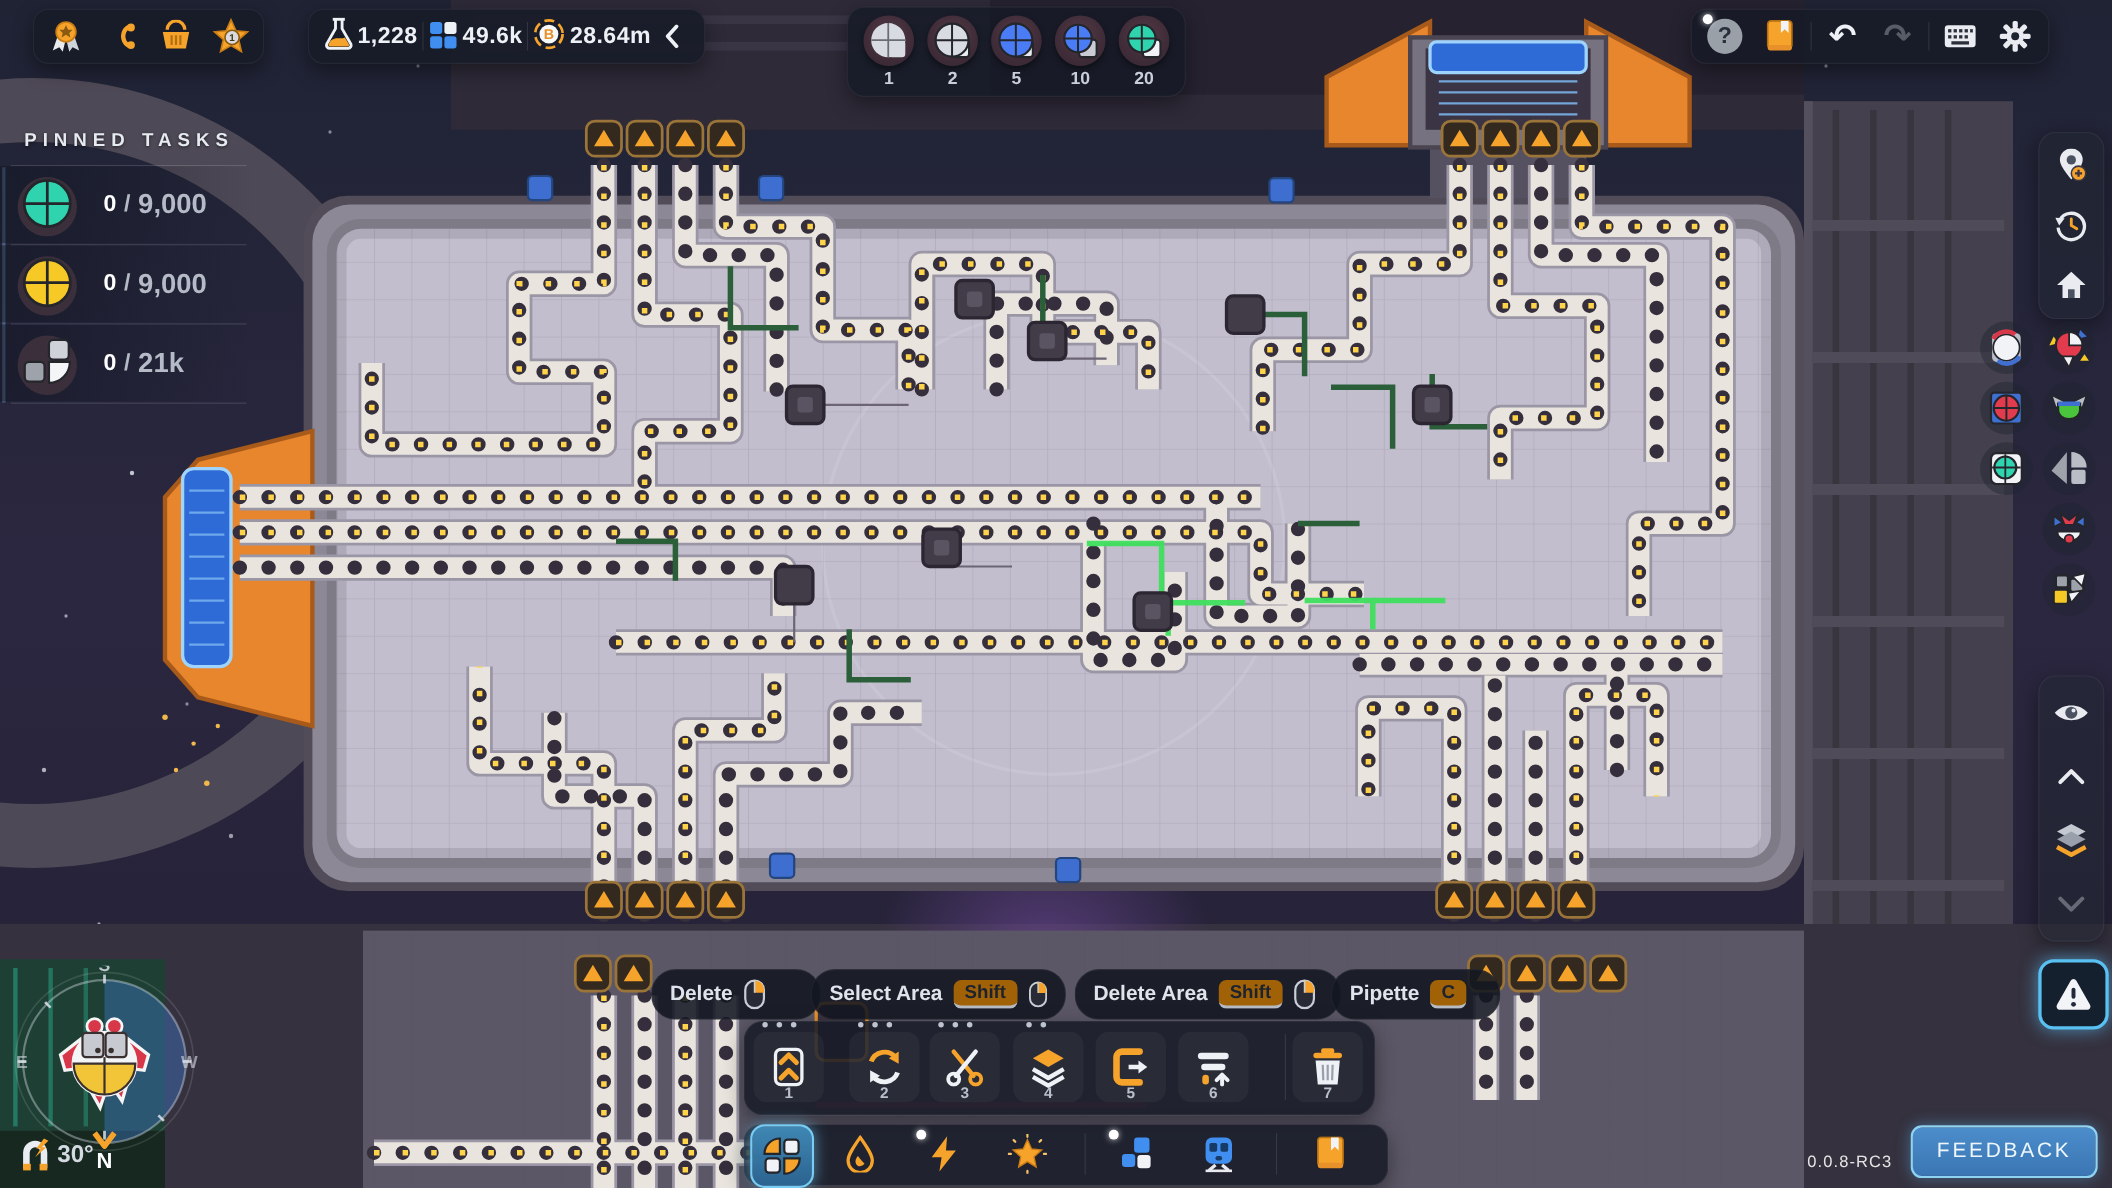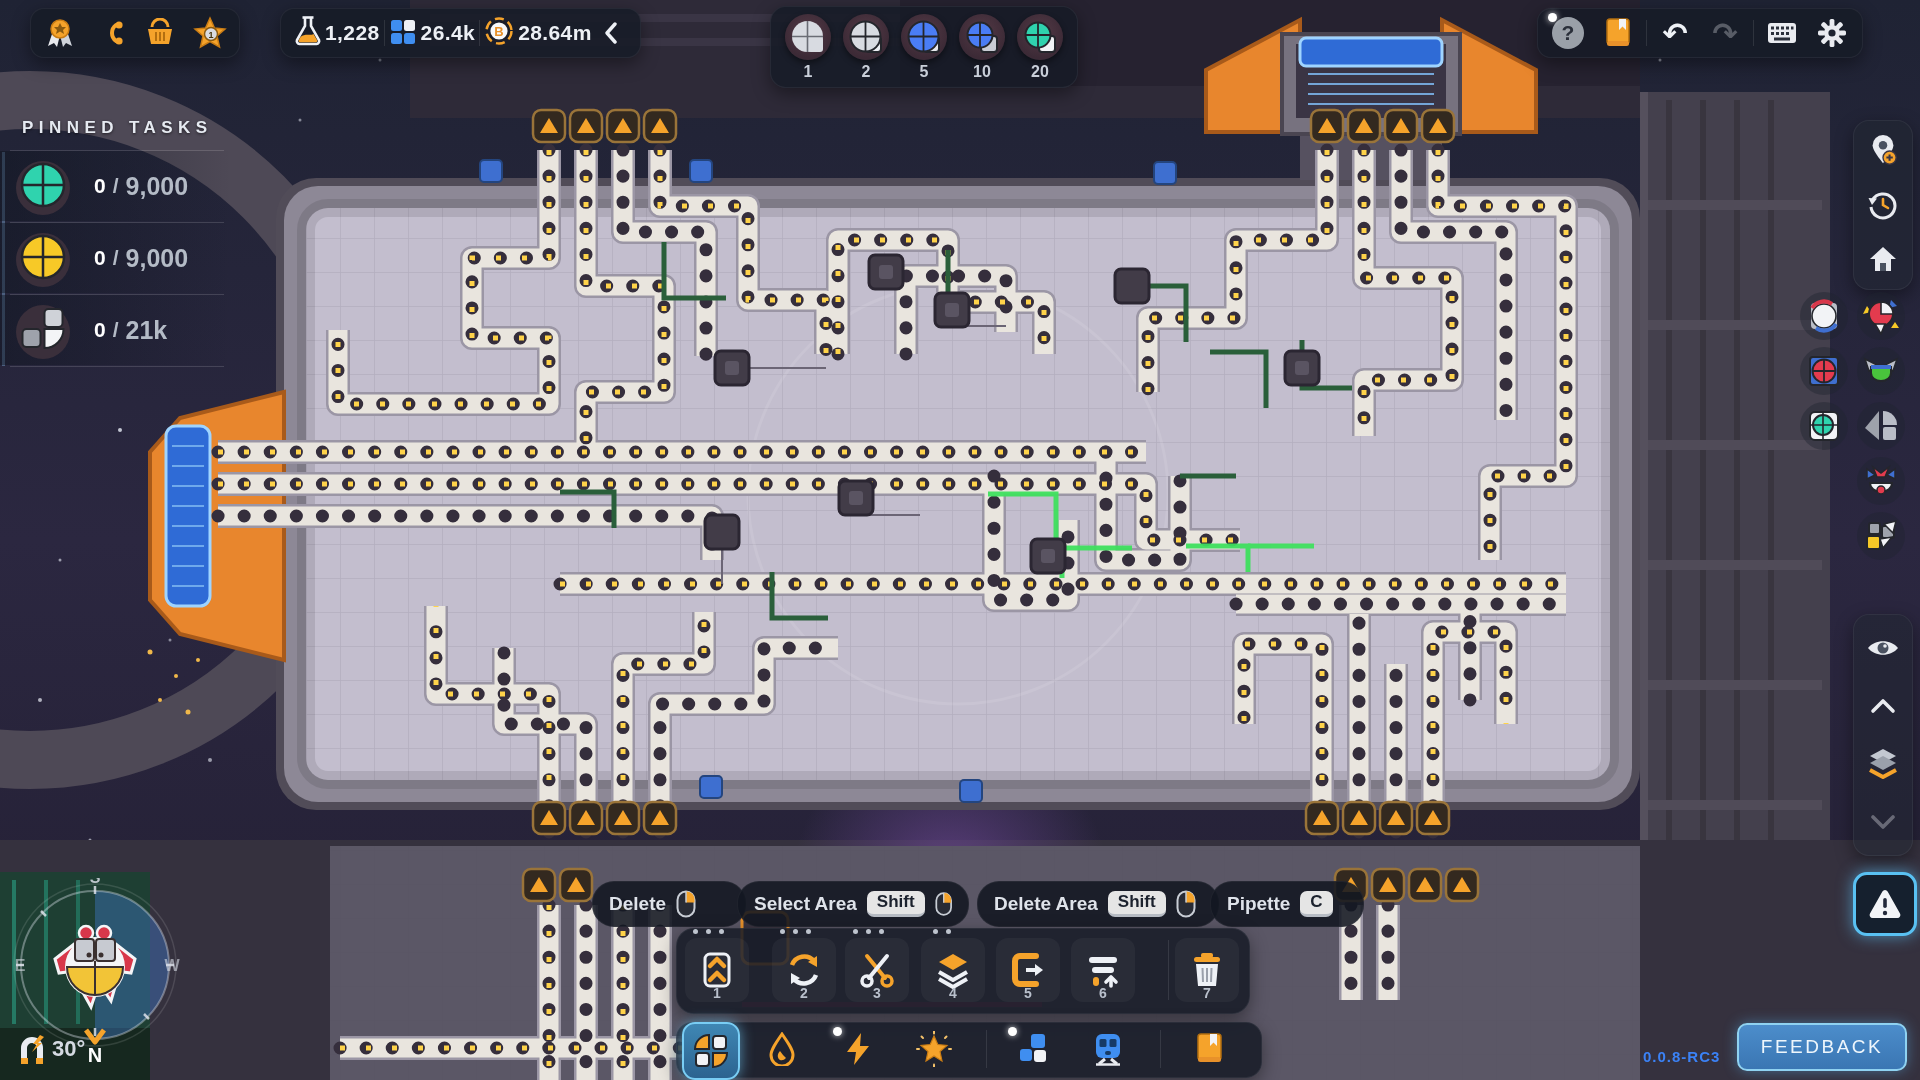--- a/index.html
+++ b/index.html
@@ -34,21 +34,21 @@
   .task-goal{color:#b4bbc6;font-size:25px;font-weight:600;margin-left:7px;white-space:nowrap;}
   .task-slash{color:#b4bbc6;font-size:21px;font-weight:600;margin-left:7px;}
   
   .pill{
     position:absolute;top:881px;height:44px;display:flex;align-items:center;gap:10px;
     background:rgba(18,23,33,0.88);border-radius:22px;padding:0 16px;
     border:1px solid rgba(255,255,255,.05);
   }
   .pill-label{color:#dfe3ea;font-size:19px;font-weight:600;white-space:nowrap;}
   .keycap{
-    background:#e5e5e5;color:#1c222e;font-size:17px;font-weight:800;
+    background:#a16207;color:#1c222e;font-size:17px;font-weight:800;
     border-radius:7px;padding:2px 10px 3px;border-bottom:3px solid #b7bcc4;line-height:1.1;
   }
   
   .toolbtn{position:absolute;top:938px;width:64px;height:64px;border-radius:12px;
     background:rgba(255,255,255,0.045);display:flex;align-items:center;justify-content:center;cursor:pointer;}
   .toolnum{position:absolute;bottom:1px;width:100%;text-align:center;color:#b9c0cc;font-size:14px;font-weight:700;}
   .pinrow{position:absolute;top:929px;display:flex;gap:8px;}
   .pinrow i{width:5px;height:5px;border-radius:50%;background:#cfd6e0;opacity:.9;}
   .catbtn{position:absolute;top:1026px;width:46px;height:46px;border-radius:11px;
     display:flex;align-items:center;justify-content:center;cursor:pointer;}
@@ -65,21 +65,21 @@
     background:rgba(30,36,48,0.42);display:flex;align-items:center;justify-content:center;cursor:pointer;}
   
   .feedback{
     position:absolute;left:1737px;top:1023px;width:166px;height:44px;
     background:linear-gradient(180deg,#4c8dcb,#3a76b3);
     border:2px solid #8fd2f1;border-radius:10px;
     color:#eef6fc;font-size:19px;font-weight:400;letter-spacing:2.5px;
     display:flex;align-items:center;justify-content:center;cursor:pointer;
     box-shadow:0 0 14px rgba(90,180,240,.45);
   }
-  .version{position:absolute;left:1643px;top:1048px;color:#3b82f6;font-size:15px;font-weight:700;letter-spacing:1px;}
+  .version{position:absolute;left:1643px;top:1048px;color:#e5e5e5;font-size:15px;font-weight:400;letter-spacing:1px;}
   .deg{position:absolute;left:52px;top:1036px;color:#d5dae2;font-size:22px;font-weight:700;text-align:right;}
   .pinned-title{position:absolute;left:22px;top:118px;color:#e6eaf1;font-size:17px;
     font-weight:700;letter-spacing:.32em;text-shadow:0 1px 3px rgba(0,0,0,.6);}
 </style>
 </head>
 <body>
 
 <svg class="abs" width="1920" height="1080" viewBox="0 0 1920 1080" style="left:0;top:0;">
   <defs>
     <linearGradient id="space" x1="0" y1="0" x2="0" y2="1">
@@ -505,21 +505,21 @@
   <span class="resval">1,228</span>
   <span class="vdiv"></span>
   <span>
     <svg width="28" height="28" viewBox="0 0 28 28">
       <rect x="2" y="3" width="11" height="11" rx="2.5" fill="#3f8ef0"></rect>
       <rect x="2" y="16" width="11" height="11" rx="2.5" fill="#3f8ef0"></rect>
       <rect x="15" y="16" width="11" height="11" rx="2.5" fill="#3f8ef0"></rect>
       <rect x="15" y="3" width="11" height="11" rx="2.5" fill="#eef1f6"></rect>
     </svg>
   </span>
-  <span class="resval">26.4k</span>
+  <span class="resval">49.6k</span>
   <span class="vdiv"></span>
   <span>
     <svg width="30" height="30" viewBox="-15 -15 30 30">
       <circle cx="0" cy="0" r="12.5" fill="none" stroke="#f5a32b" stroke-width="2.4" stroke-dasharray="9 4.6"></circle>
       <circle cx="0" cy="0" r="8.6" fill="#f7f8fa"></circle>
       <text x="0" y="4.6" text-anchor="middle" font-size="13" font-weight="bold" fill="#e8912a" font-family="Liberation Sans, sans-serif">B</text>
     </svg>
   </span>
   <span class="resval">28.64m</span>
   <div class="ibtn" style="width:30px;height:44px;">

